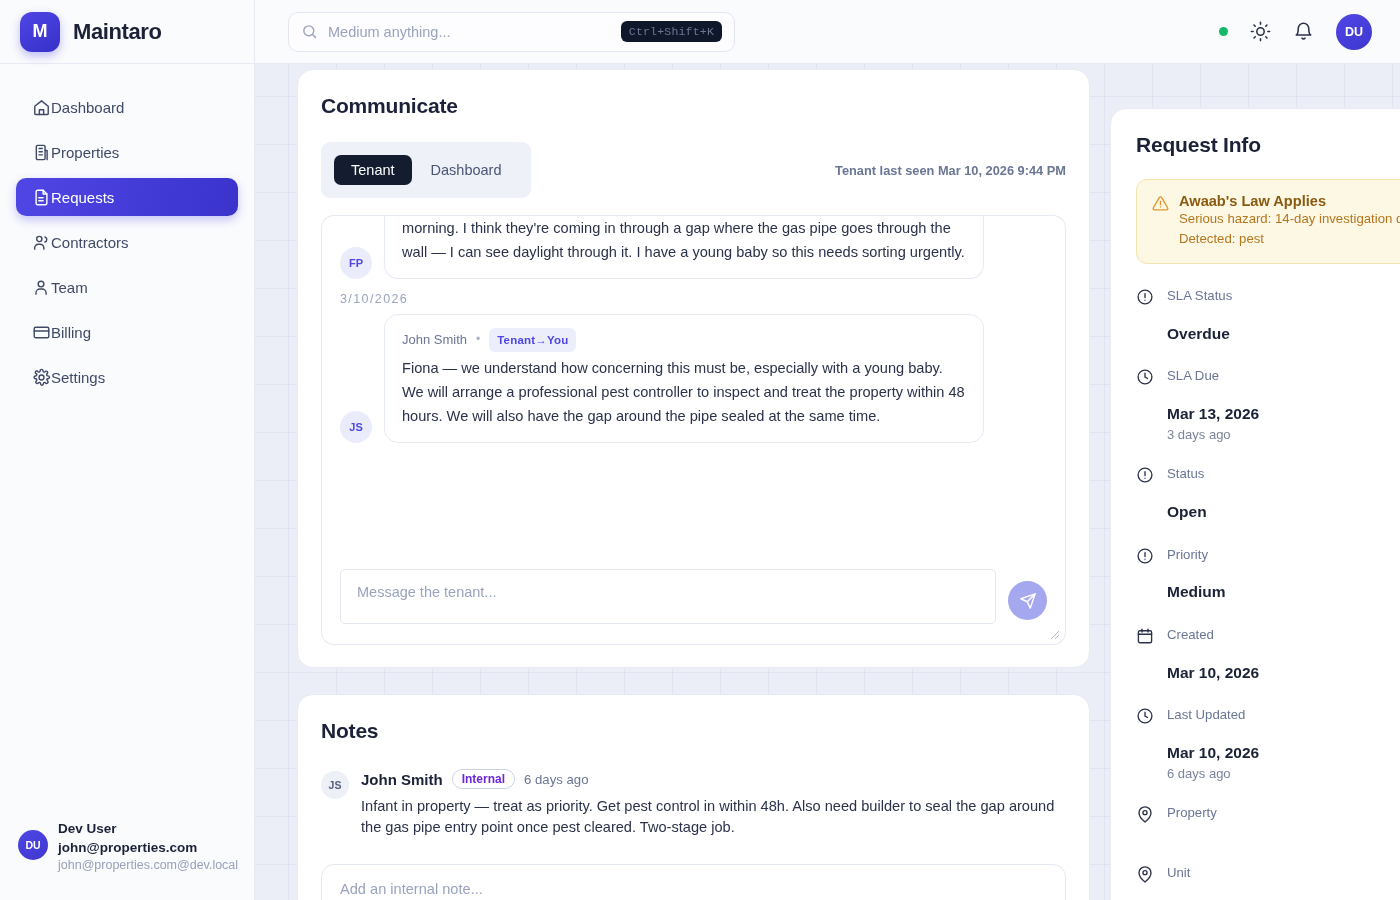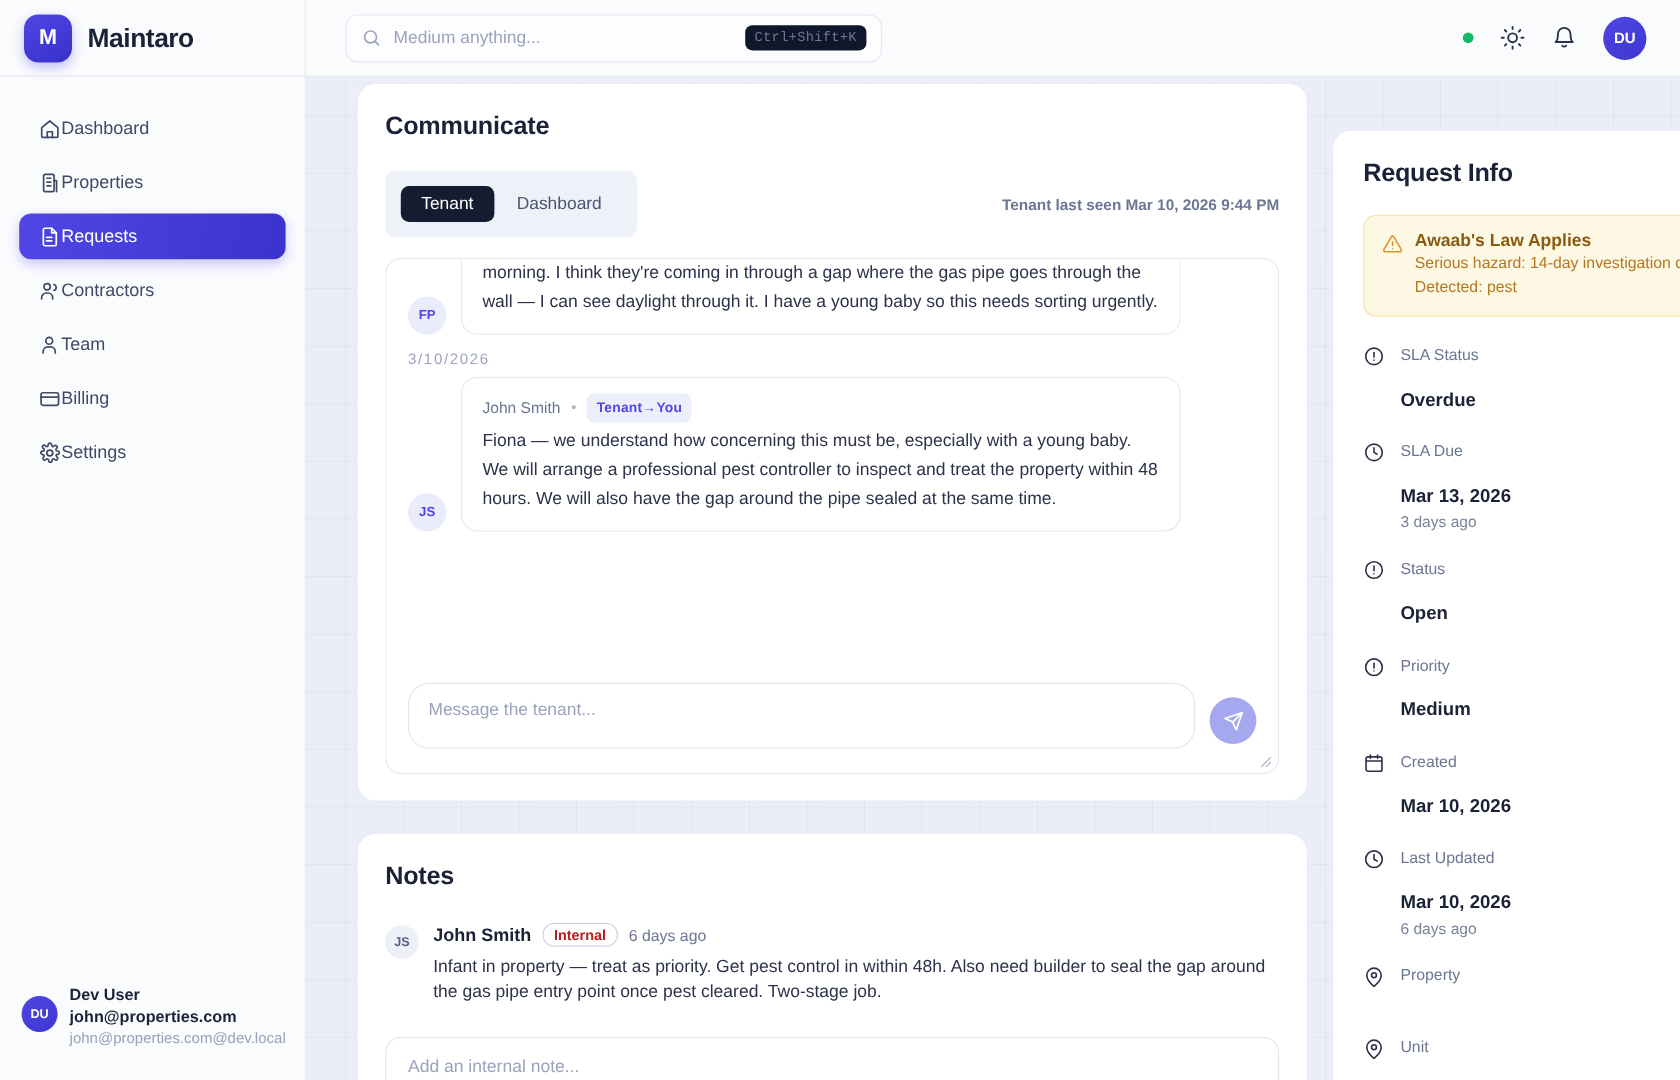--- a/index.html
+++ b/index.html
@@ -113,21 +113,21 @@
   .msg-dot { color:#aab2c8; font-size:12px; }
   .chip-dir {
     font-size:11.5px; font-weight:bold; color:#4f46e5; background:#eceefc;
     border-radius:6px; padding:3px 8px; letter-spacing:.2px;
   }
   .daysep { font-size:12.5px; color:#9aa3bd; letter-spacing:1.4px; padding:13px 0 8px; }
   .composer { padding:18px 18px 20px; border:1px solid #e5eaf5; border-top:none;
               border-radius:0 0 13px 13px; display:flex; gap:12px; align-items:flex-start;
               position:relative; }
   .composer textarea {
-    flex:1; height:55px; resize:none; border:1px solid #e3e7f2; border-radius:18px;
+    flex:1; height:55px; resize:none; border:1px solid #e3e7f2; border-radius:5px;
     padding:14px 16px; font-family:inherit; font-size:14.5px; color:#2b3249;
     background:#fff; outline:none;
   }
   .composer textarea::placeholder { color:#9aa3bd; }
   .send-btn {
     width:39px; height:39px; border-radius:50%; border:none; margin-top:12px;
     background:#a5a7ef; display:flex; align-items:center; justify-content:center;
     cursor:pointer; flex:none;
   }
   .grip { position:absolute; right:5px; bottom:4px; width:10px; height:10px; }
@@ -135,21 +135,21 @@
   .notes { margin-top:26px; padding:24px 23px 0; height:275px; overflow:hidden; }
   .note-row { display:flex; gap:12px; margin-top:26px; }
   .av-note {
     width:28px; height:28px; border-radius:50%; flex:none; margin-top:2px;
     background:#eef0f7; color:#56607e; font-size:10.5px; font-weight:bold;
     display:flex; align-items:center; justify-content:center;
   }
   .note-head { display:flex; align-items:center; gap:9px; }
   .note-author { font-size:15px; font-weight:bold; color:#1b2238; }
   .chip-internal {
-    font-size:12px; font-weight:bold; color:#b91c1c; border:1px solid #ccd3e4;
+    font-size:12px; font-weight:bold; color:#6d28d9; border:1px solid #ccd3e4;
     border-radius:11px; padding:2px 9px;
   }
   .note-time { font-size:13.2px; color:#6b7694; }
   .note-body { margin-top:7px; font-size:14.6px; line-height:1.45; color:#2b3249; }
   .note-input {
     margin-top:26px; width:100%; height:110px; resize:none;
     border:1px solid #e3e7f2; border-radius:13px; padding:16px 18px;
     font-family:inherit; font-size:14.6px; color:#2b3249; outline:none; background:#fff;
   }
   .note-input::placeholder { color:#9aa3bd; }

